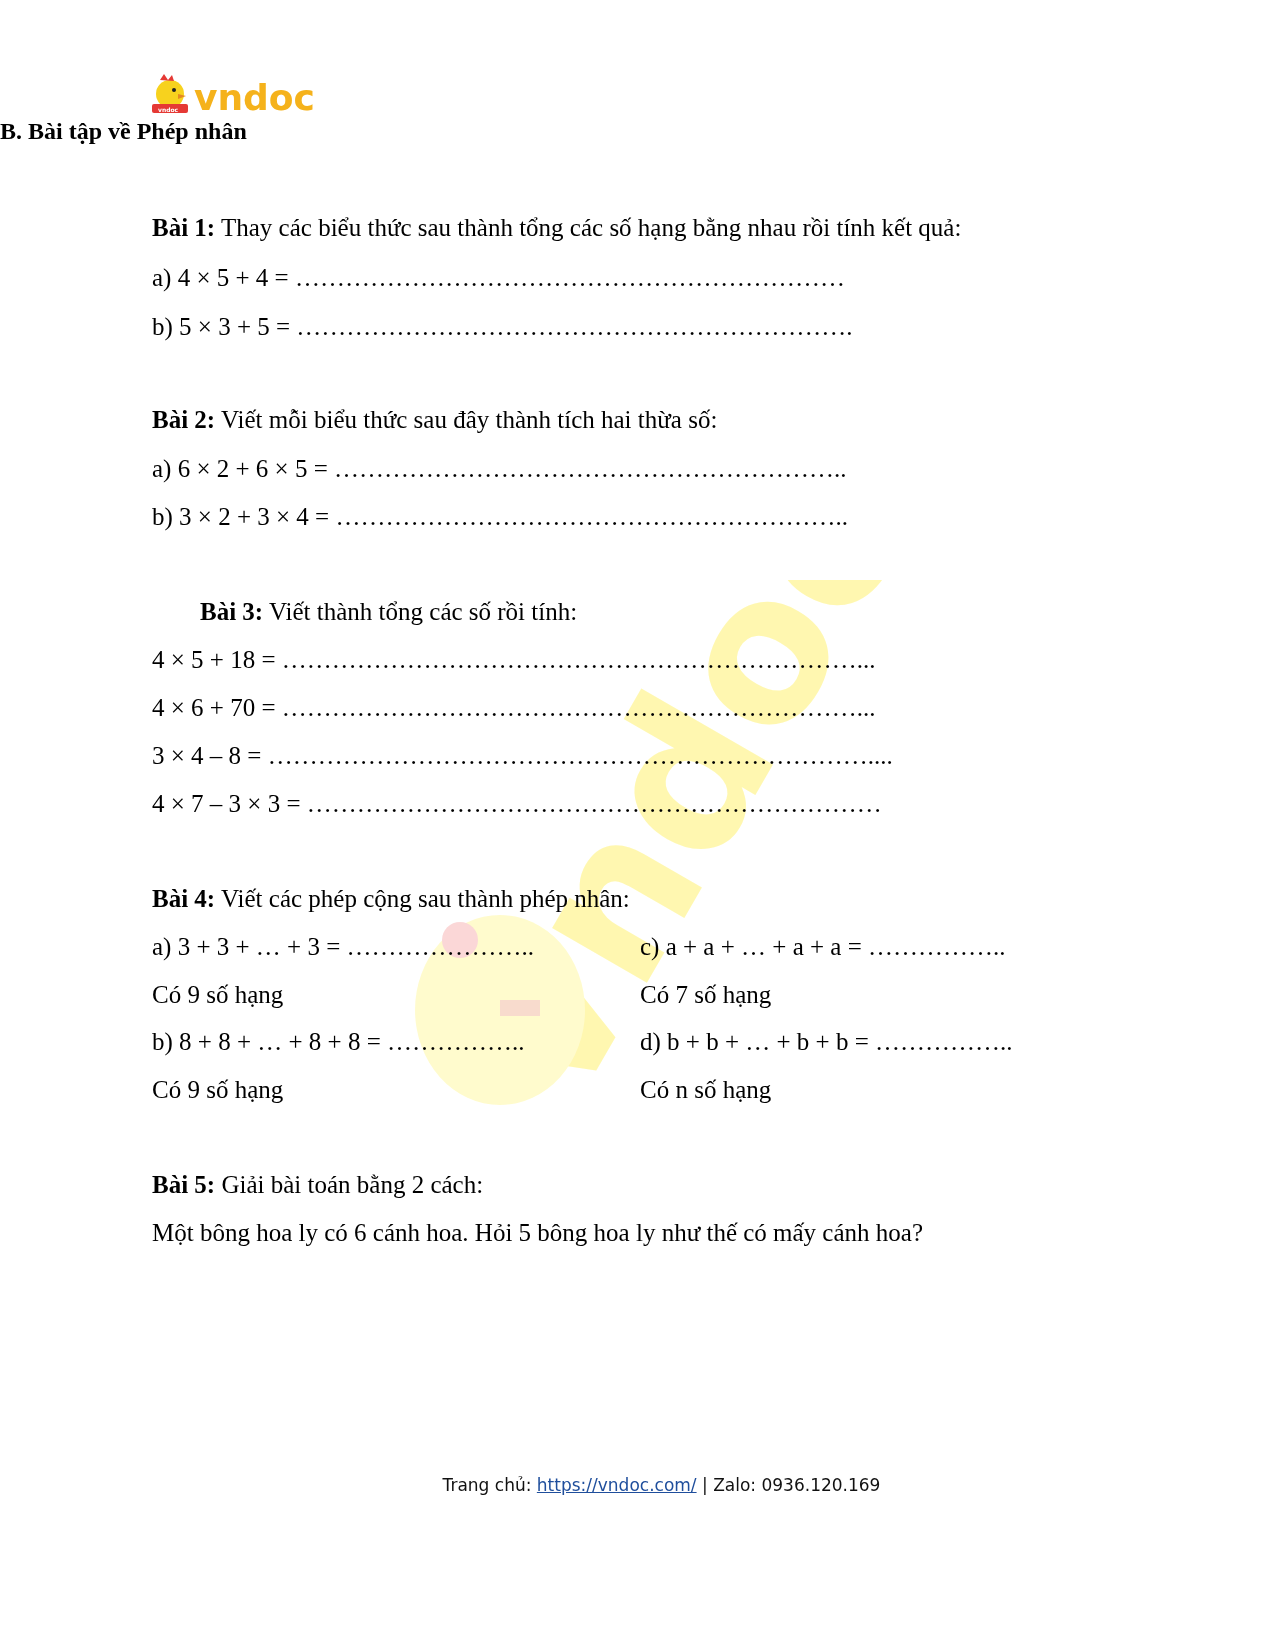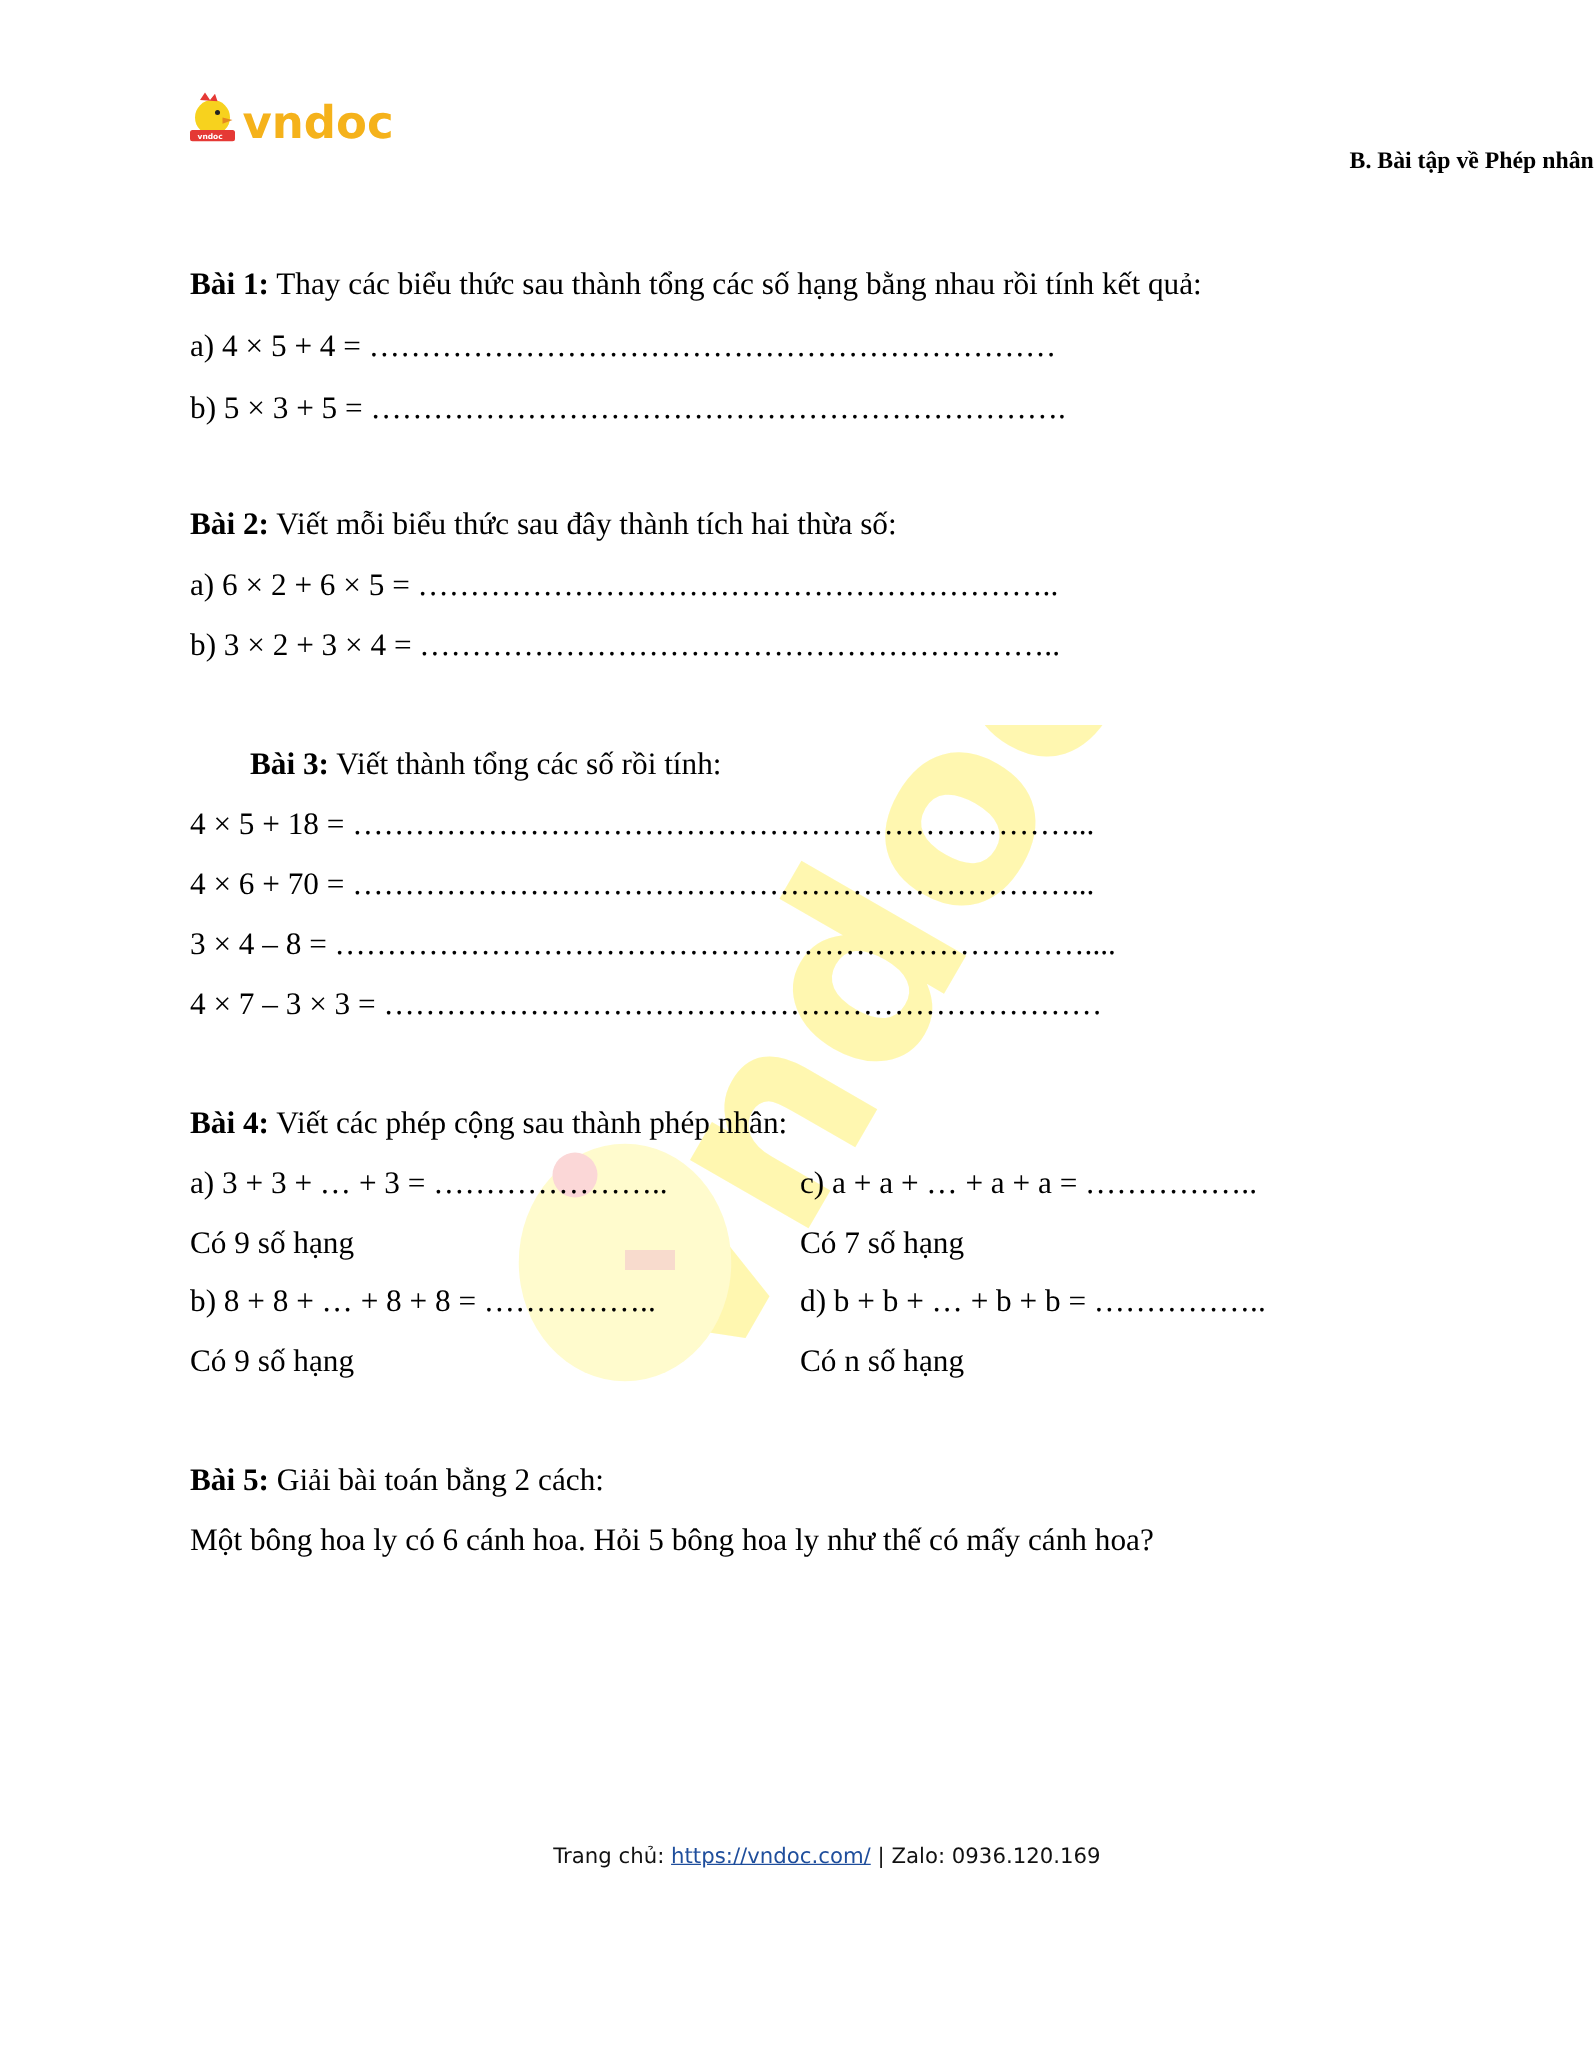--- a/index.html
+++ b/index.html
@@ -1,21 +1,21 @@
 <!DOCTYPE html>
 <html><head>
 <meta charset="utf-8">
 <style>
   html, body { margin: 0; padding: 0; background: #ffffff; }
   body { width: 1275px; height: 1650px; position: relative; overflow: hidden; }
   .page { position: absolute; left: 0; top: 0; width: 1275px; height: 1650px; }
   .serif { font-family: "Liberation Serif", "DejaVu Serif", serif; color: #000; }
   .line { position: absolute; left: 152px; font-size: 25px; white-space: nowrap; line-height: 30px; }
   .bold { font-weight: bold; }
-  .title { position: absolute; left: 0; width: 1275px; text-align: right; top: 118px; font-size: 19px; font-weight: bold; }
+  .title { position: absolute; left: 0; width: 1275px; text-align: left; top: 118px; font-size: 24px; font-weight: bold; }
   .col2 { left: 640px; }
   .logo { position: absolute; left: 150px; top: 72px; width: 195px; height: 46px; }
   .watermark { position: absolute; left: 380px; top: 580px; width: 560px; height: 560px; pointer-events: none; opacity: 0.9; }
   .footer { position: absolute; top: 1550px; left: 0; width: 1275px; text-align: center; font-family: "DejaVu Sans", "Liberation Sans", sans-serif; font-size: 17px; color: #111; margin-left: 24px; }
   .footer a { color: #1f4e9c; text-decoration: underline; }
   .content-layer { position: absolute; left: 0; top: 0; width: 1275px; height: 1650px; }
 </style>
 </head>
 <body>
 

